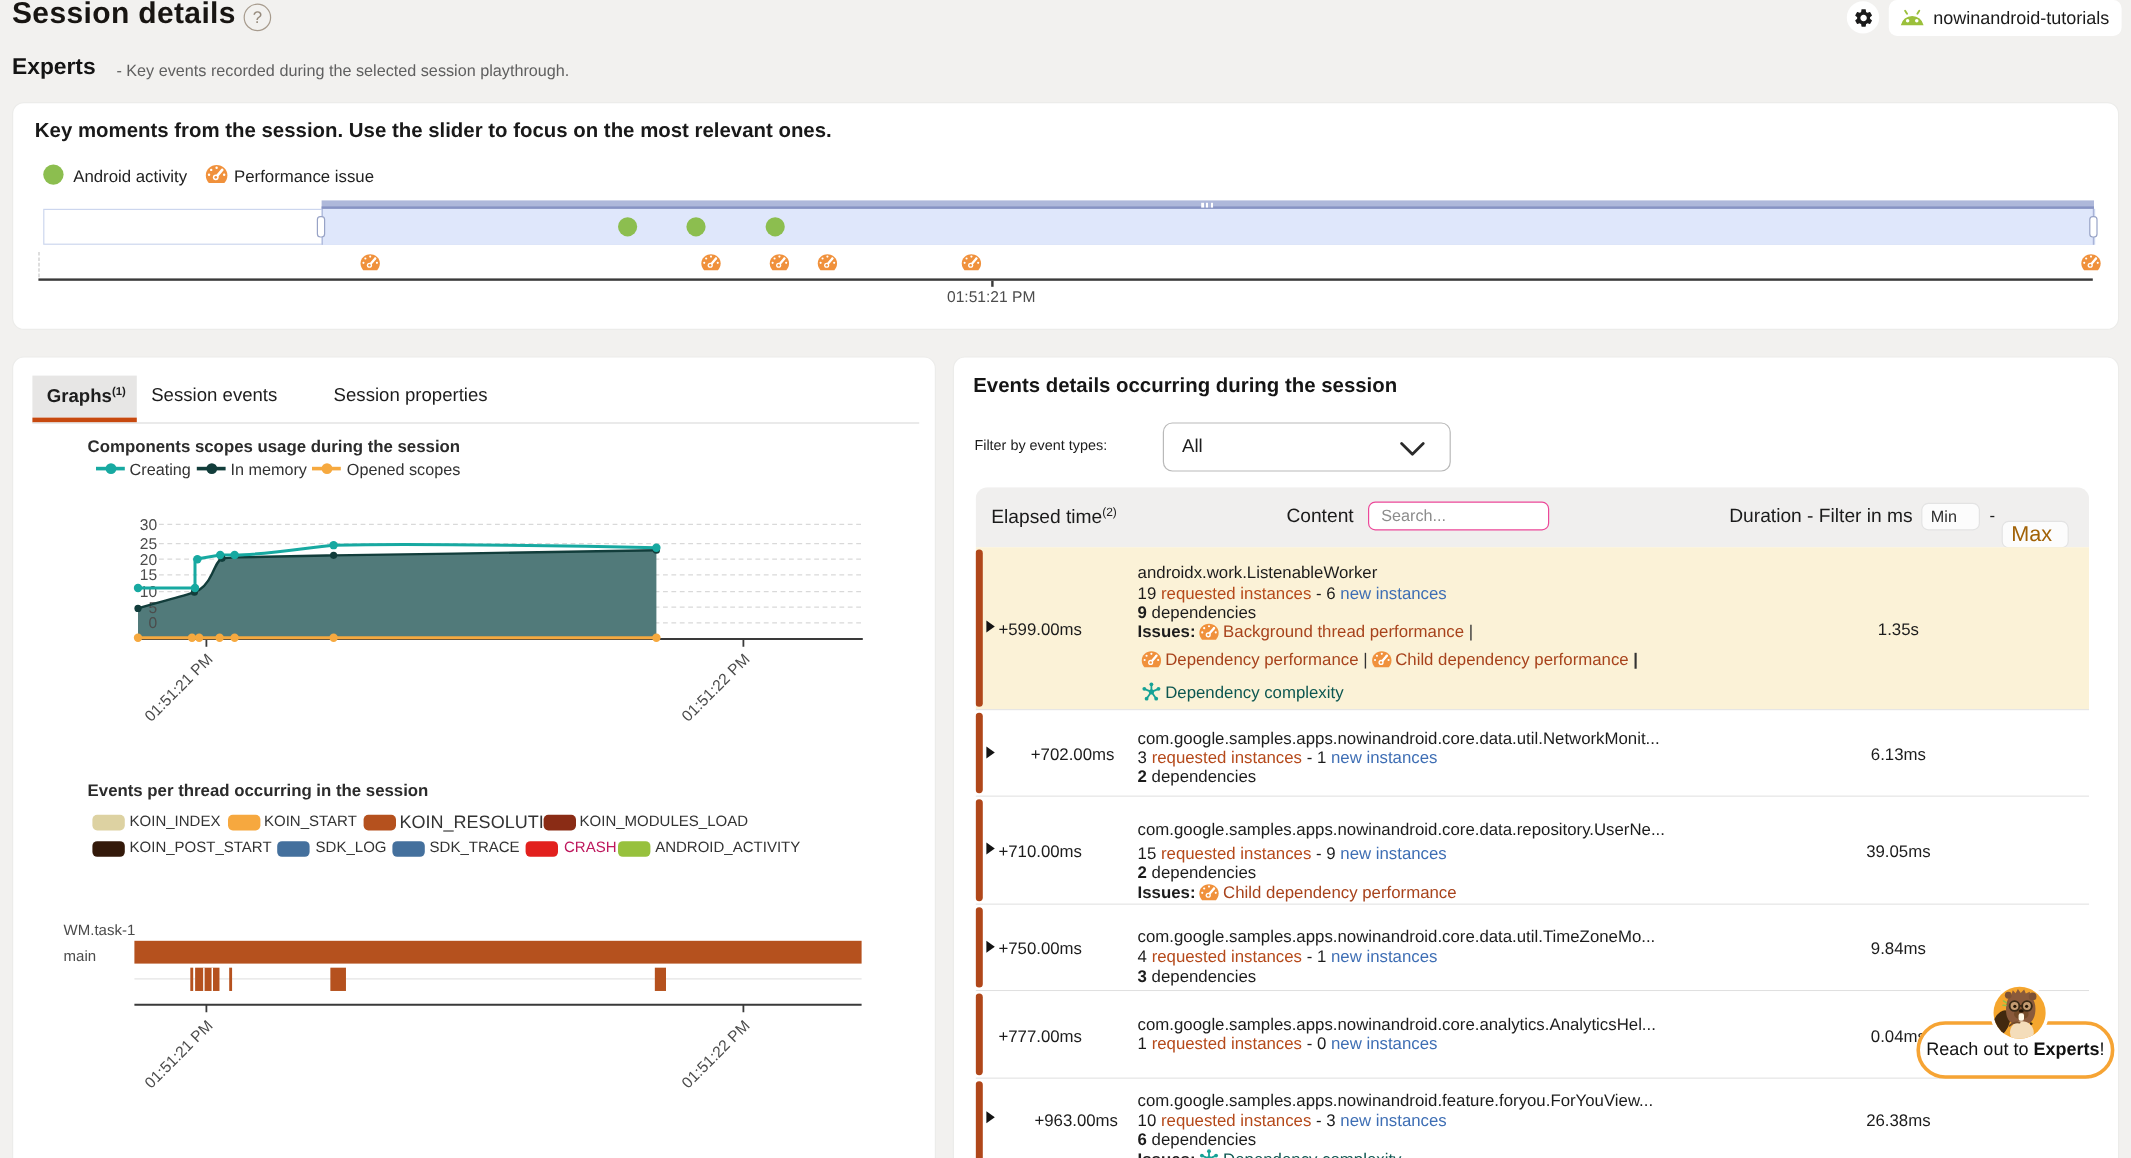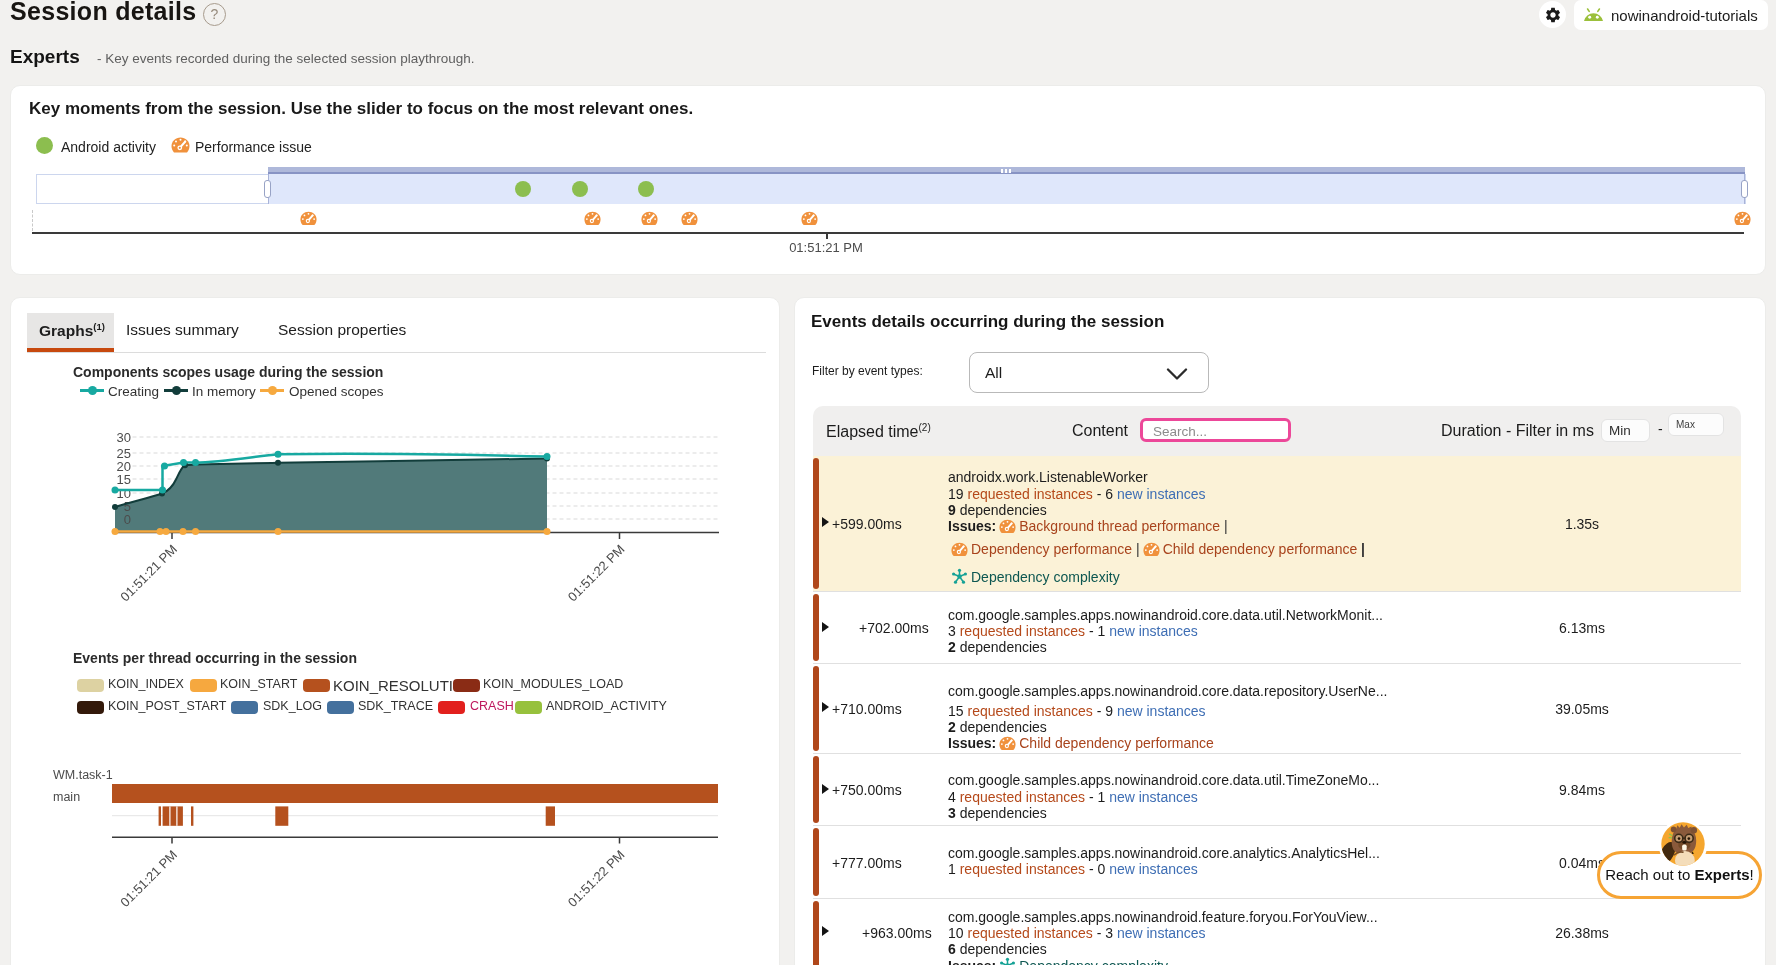--- a/index.html
+++ b/index.html
@@ -154,21 +154,21 @@
 <div class="abs" style="left:21px;top:146px;width:1712px;height:1.5px;background:#3a3a3a;"></div>
 <div class="abs" style="left:815px;top:147.5px;width:1.5px;height:5.5px;background:#3a3a3a;"></div>
 <div class="abs" style="left:765px;top:154px;width:100px;text-align:center;font-size:13px;color:#4c4c4c;">01:51:21 PM</div>
 </div>
 
 <div class="card" id="card2" style="left:10px;top:297px;width:770px;height:700px;">
 
 <div class="abs" style="left:16px;top:15px;width:87px;height:35px;background:#e7e6e5;"></div>
 <div class="abs" style="left:16px;top:50px;width:87px;height:4px;background:#c7490f;"></div>
 <div class="abs" style="left:28px;top:23px;font-size:15.5px;font-weight:bold;color:#1d1d1d;">Graphs<span style="font-size:9.5px;font-weight:bold;vertical-align:6px;">(1)</span></div>
-<div class="abs" style="left:115px;top:23px;font-size:15.5px;color:#1d1d1d;">Issues summary</div>
+<div class="abs" style="left:115px;top:23px;font-size:15.5px;color:#1d1d1d;">Session events</div>
 <div class="abs" style="left:267px;top:23px;font-size:15.5px;color:#1d1d1d;">Session properties</div>
 <div class="abs" style="left:16px;top:54px;width:739px;height:1px;background:#dcdcdc;"></div>
 
 <div class="abs" style="left:62px;top:66px;font-size:14px;font-weight:bold;color:#2b2b2b;">Components scopes usage during the session</div>
 <div class="abs" style="left:69px;top:91px;width:24px;height:3px;background:#17a9a1;"></div>
 <div class="abs" style="left:77px;top:88px;width:9px;height:9px;border-radius:50%;background:#17a9a1;"></div>
 <div class="abs" style="left:97px;top:86px;font-size:13.5px;color:#333;">Creating</div>
 <div class="abs" style="left:153px;top:91px;width:24px;height:3px;background:#123d3b;"></div>
 <div class="abs" style="left:161px;top:88px;width:9px;height:9px;border-radius:50%;background:#123d3b;"></div>
 <div class="abs" style="left:181px;top:86px;font-size:13.5px;color:#333;">In memory</div>
@@ -277,25 +277,25 @@
 <div class="abs" style="left:174px;top:54px;width:240px;height:41px;border:1px solid #b9b9b9;border-radius:8px;background:#fff;"></div>
 <div class="abs" style="left:190px;top:66px;font-size:15.5px;color:#1c1c1c;">All</div>
 <svg class="abs" style="left:371px;top:70px;" width="22" height="12" viewBox="0 0 22 12">
       <path d="M2,1.5 L11,10.5 L20,1.5" fill="none" stroke="#2b2b2b" stroke-width="2.3" stroke-linecap="round" stroke-linejoin="round"></path>
     </svg>
 
 <div class="abs" id="evtable" style="left:18px;top:108px;width:928px;height:592px;border-radius:10px 10px 0 0;overflow:hidden;font-size:14px;">
 <div class="abs" style="left:0;top:0;width:928px;height:50px;background:#f0efee;"></div>
 <div class="abs" style="left:13px;top:16px;font-size:16px;color:#1b1b1b;">Elapsed time<span style="font-size:10px;vertical-align:6px;">(2)</span></div>
 <div class="abs" style="left:259px;top:16px;font-size:16px;color:#1b1b1b;">Content</div>
-<div class="abs" style="left:327px;top:12px;width:151px;height:24px;background:#fff;border:3px solid #ec4899;border-radius:6px;font-size:13.5px;color:#8c8c8c;line-height:22px;padding-left:10px;">Search...</div>
+<div class="abs" style="left:327px;top:12px;width:151px;height:24px;background:#fff;border:1px solid #ec4899;border-radius:6px;font-size:13.5px;color:#8c8c8c;line-height:22px;padding-left:10px;">Search...</div>
 <div class="abs" style="left:628px;top:16px;font-size:16px;color:#1b1b1b;">Duration - Filter in ms</div>
 <div class="abs" style="left:788px;top:13px;width:49px;height:23px;background:#fcfcfc;border:1px solid #e3e3e3;border-radius:6px;font-size:13.5px;color:#2f2f2f;line-height:21px;padding-left:7px;">Min</div>
 <div class="abs" style="left:845px;top:15px;font-size:14px;color:#1b1b1b;">-</div>
-<div class="abs" style="left:855px;top:7px;width:56px;height:23px;background:#fcfcfc;border:1px solid #e3e3e3;border-radius:6px;font-size:10px;color:#404040;line-height:21px;padding-left:7px;">Max</div>
+<div class="abs" style="left:855px;top:28px;width:56px;height:23px;background:#fcfcfc;border:1px solid #e3e3e3;border-radius:6px;font-size:18px;color:#a16207;line-height:21px;padding-left:7px;">Max</div>
 <div class="row" style="top:50px;height:135px;background:#fbf2d7;">
 <div class="bar"></div>
         <div class="tri" style="top:61px;"></div>
 <div class="time" style="top:60px;">+599.00ms</div>
 <div class="dur" style="top:60px;">1.35s</div>
 <div class="cl" style="top:13px;">androidx.work.ListenableWorker</div>
 <div class="cl" style="top:29.5px;">19 <span class="ri">requested instances</span> - 6 <span class="ni">new instances</span></div>
 <div class="cl" style="top:45.5px;"><span class="b">9</span> dependencies</div>
 <div class="cl" style="top:61.5px;"><span class="b">Issues:</span><svg class="ico" width="17" height="15" viewBox="0 0 19 16">
             <path fill="#f0913c" d="M9.5,0.5 C14.5,0.5 18.5,4.2 18.5,9 C18.5,11.5 17.6,13.6 16,15.4 L3,15.4 C1.4,13.6 0.5,11.5 0.5,9 C0.5,4.2 4.5,0.5 9.5,0.5 Z"></path>

